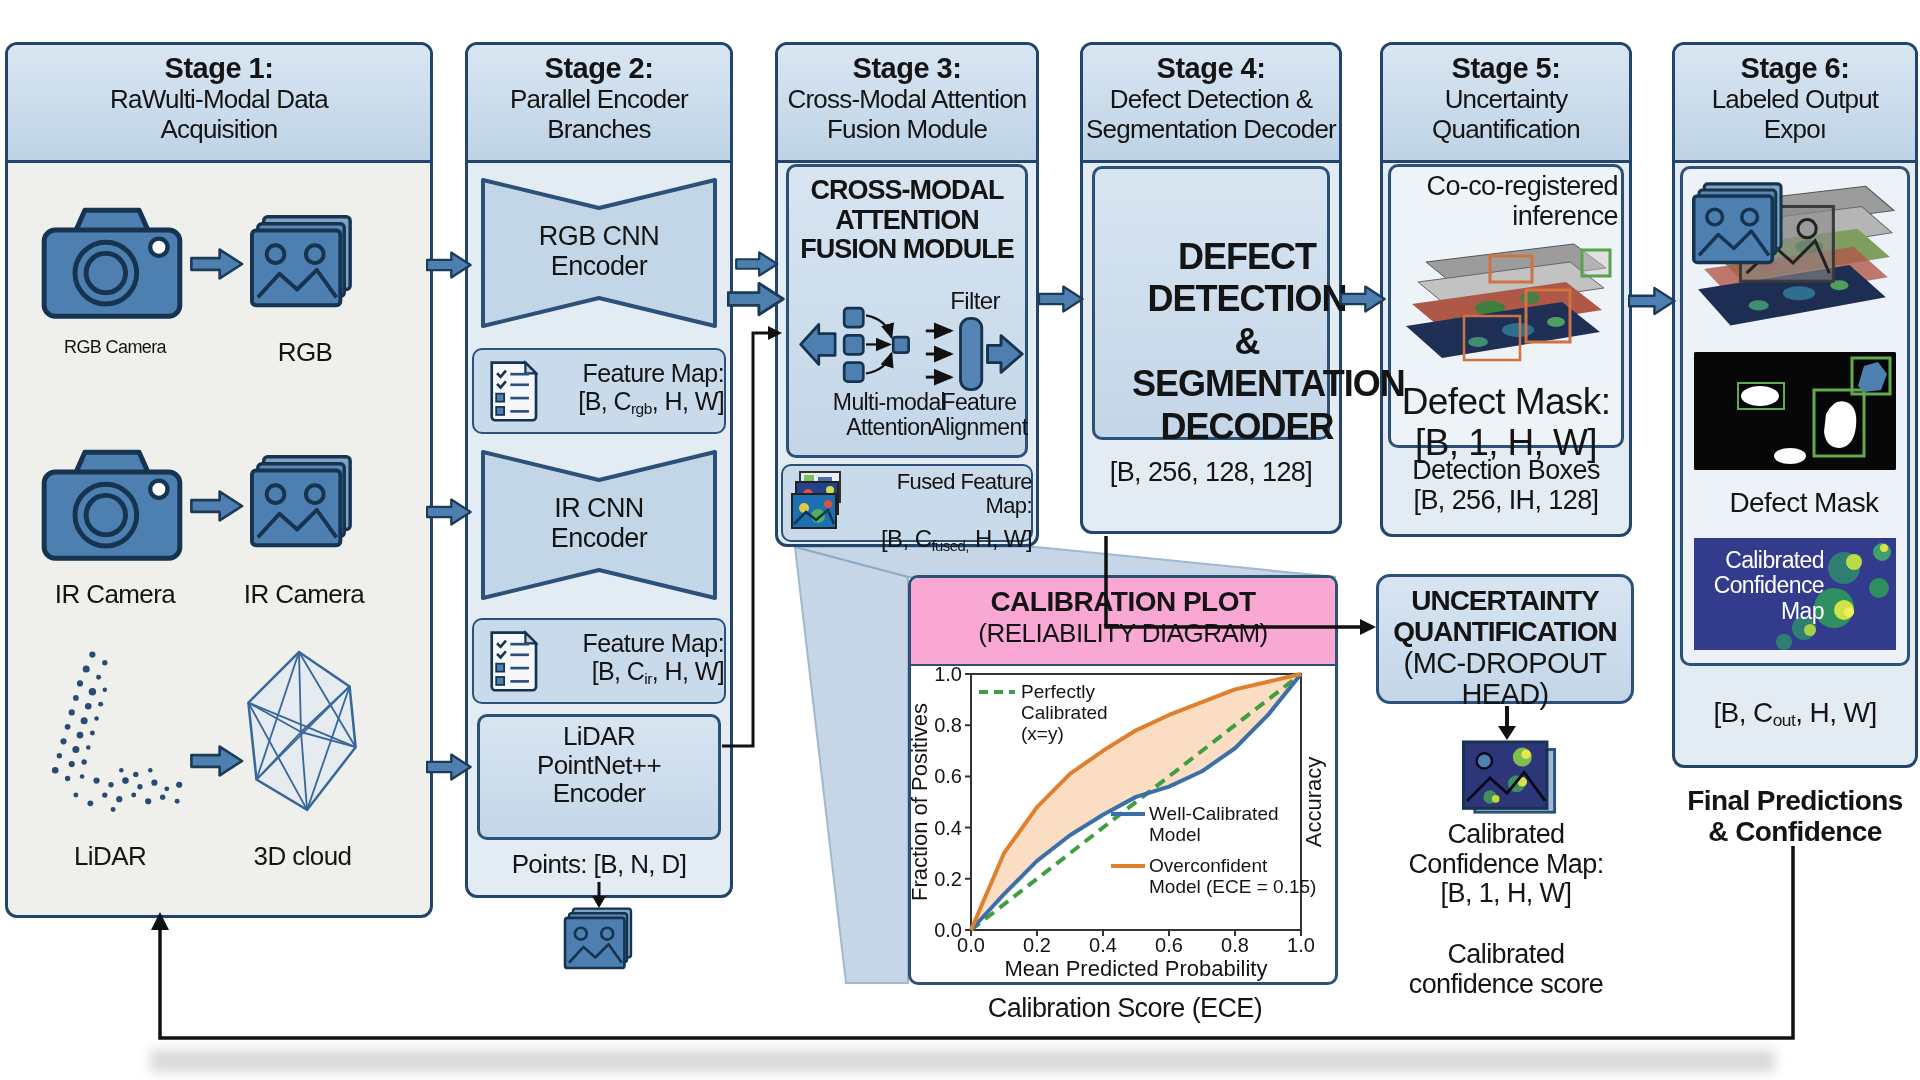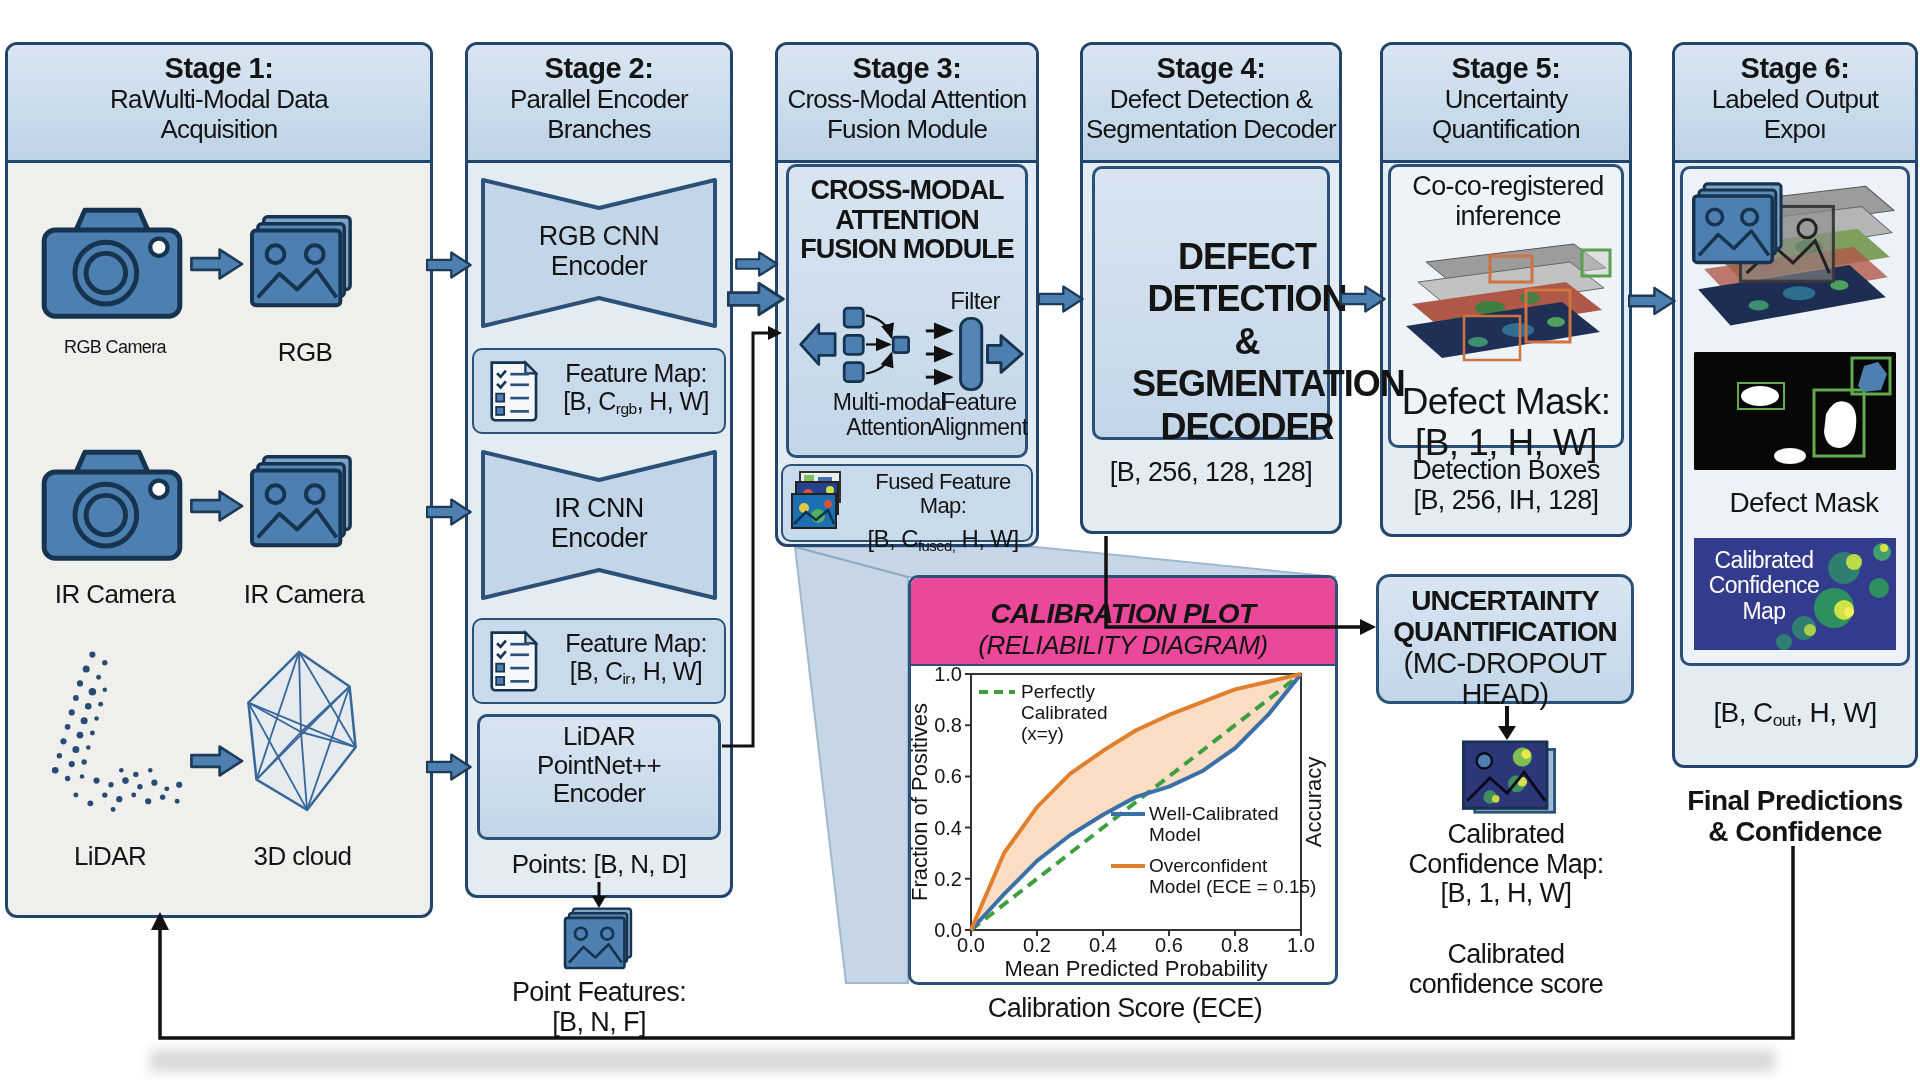--- a/index.html
+++ b/index.html
@@ -7,36 +7,36 @@
           font-family:"Liberation Sans",sans-serif;color:#141414;}
   .panel{position:absolute;border:3px solid #23456b;border-radius:12px;box-sizing:border-box;z-index:1;padding-left:12px;}
   .p-body1{background:#efefec;}
   .p-body{background:#e3ebf3;}
   .panel-header{position:absolute;left:0;top:0;width:100%;height:118px;box-sizing:border-box;
     background:linear-gradient(180deg,#d9e6f2,#bed3e6);border-bottom:3px solid #23456b;
     border-radius:9px 9px 0 0;text-align:center;padding-top:7px;}
   .stage-title{font-size:29px;font-weight:bold;letter-spacing:-.5px;line-height:1.15;}
   .stage-sub{font-size:26px;letter-spacing:-.8px;line-height:1.15;}
   .txt{position:absolute;text-align:center;letter-spacing:-.6px;line-height:1.1;z-index:2;}
-  .lft{text-align:center;}
+  .lft{text-align:right;}
   .b{font-weight:bold;}
   .inner-box{position:absolute;border:3px solid #2b5178;border-radius:10px;box-sizing:border-box;
     background:linear-gradient(180deg,#d8e5f1,#c3d6e8);z-index:2;}
   .fm-box{position:absolute;border:2.5px solid #2b5178;border-radius:10px;box-sizing:border-box;
     background:#c9daeb;z-index:2;}
   sub{font-size:.62em;vertical-align:-.25em;letter-spacing:-.5px;}
   .barrow{position:absolute;z-index:3;}
   svg{display:block;}
   .icon{position:absolute;z-index:2;}
   #underlay,#overlay{position:absolute;left:0;top:0;z-index:0;pointer-events:none;}
   #overlay{z-index:4;}
   .calib-box{position:absolute;left:908px;top:575px;width:430px;height:410px;border:3px solid #2b5178;
     border-radius:10px;background:#ffffff;box-sizing:border-box;overflow:hidden;z-index:2;}
-  .calib-title{width:100%;height:88px;background:#ec4899;border-bottom:2.5px solid #2b5178;
-    box-sizing:border-box;text-align:center;padding-top:20px;font-style:italic;}
+  .calib-title{width:100%;height:88px;background:#f9a8d4;border-bottom:2.5px solid #2b5178;
+    box-sizing:border-box;text-align:center;padding-top:8px;}
   .mask-img{position:absolute;background:#070707;z-index:2;border-radius:2px;}
   .blur-strip{position:absolute;left:150px;top:1050px;width:1625px;height:22px;background:#bfbfbf;
     filter:blur(6px);opacity:.6;z-index:0;}
 </style>
 </head>
 <body>
 
 <div id="canvas">
 
 <svg width="0" height="0" style="position:absolute">
@@ -234,24 +234,20 @@
 <div class="inner-box" style="left:477px;top:714px;width:244px;height:126px;"></div>
 <div class="txt" style="left:487px;top:722px;width:224px;font-size:26px;z-index:3;">
   <div>LiDAR</div>
   <div>PointNet++</div>
   <div>Encoder</div>
 </div>
 <div class="txt" style="left:470px;top:850px;width:258px;font-size:26px;">Points: [B, N, D]</div>
 <svg class="icon" style="left:557px;top:906px;" width="86" height="66">
       <use href="#sym-photos"></use>
     </svg>
-<div class="txt" style="left:470px;top:978px;width:258px;font-size:27px;">
-  <div>Point Features:</div>
-  <div>[B, N, F]</div>
-</div>
 
 <svg class="barrow" style="left:730px;top:251px;" width="54" height="26">
       <use href="#sym-arrow"></use>
     </svg>
 <svg class="barrow" style="left:727px;top:281px;" width="58" height="36">
       <use href="#sym-arrow"></use>
     </svg>
 
 <div class="panel p-body" style="left:775px;top:42px;width:264px;height:505px;">
   <div class="panel-header">

